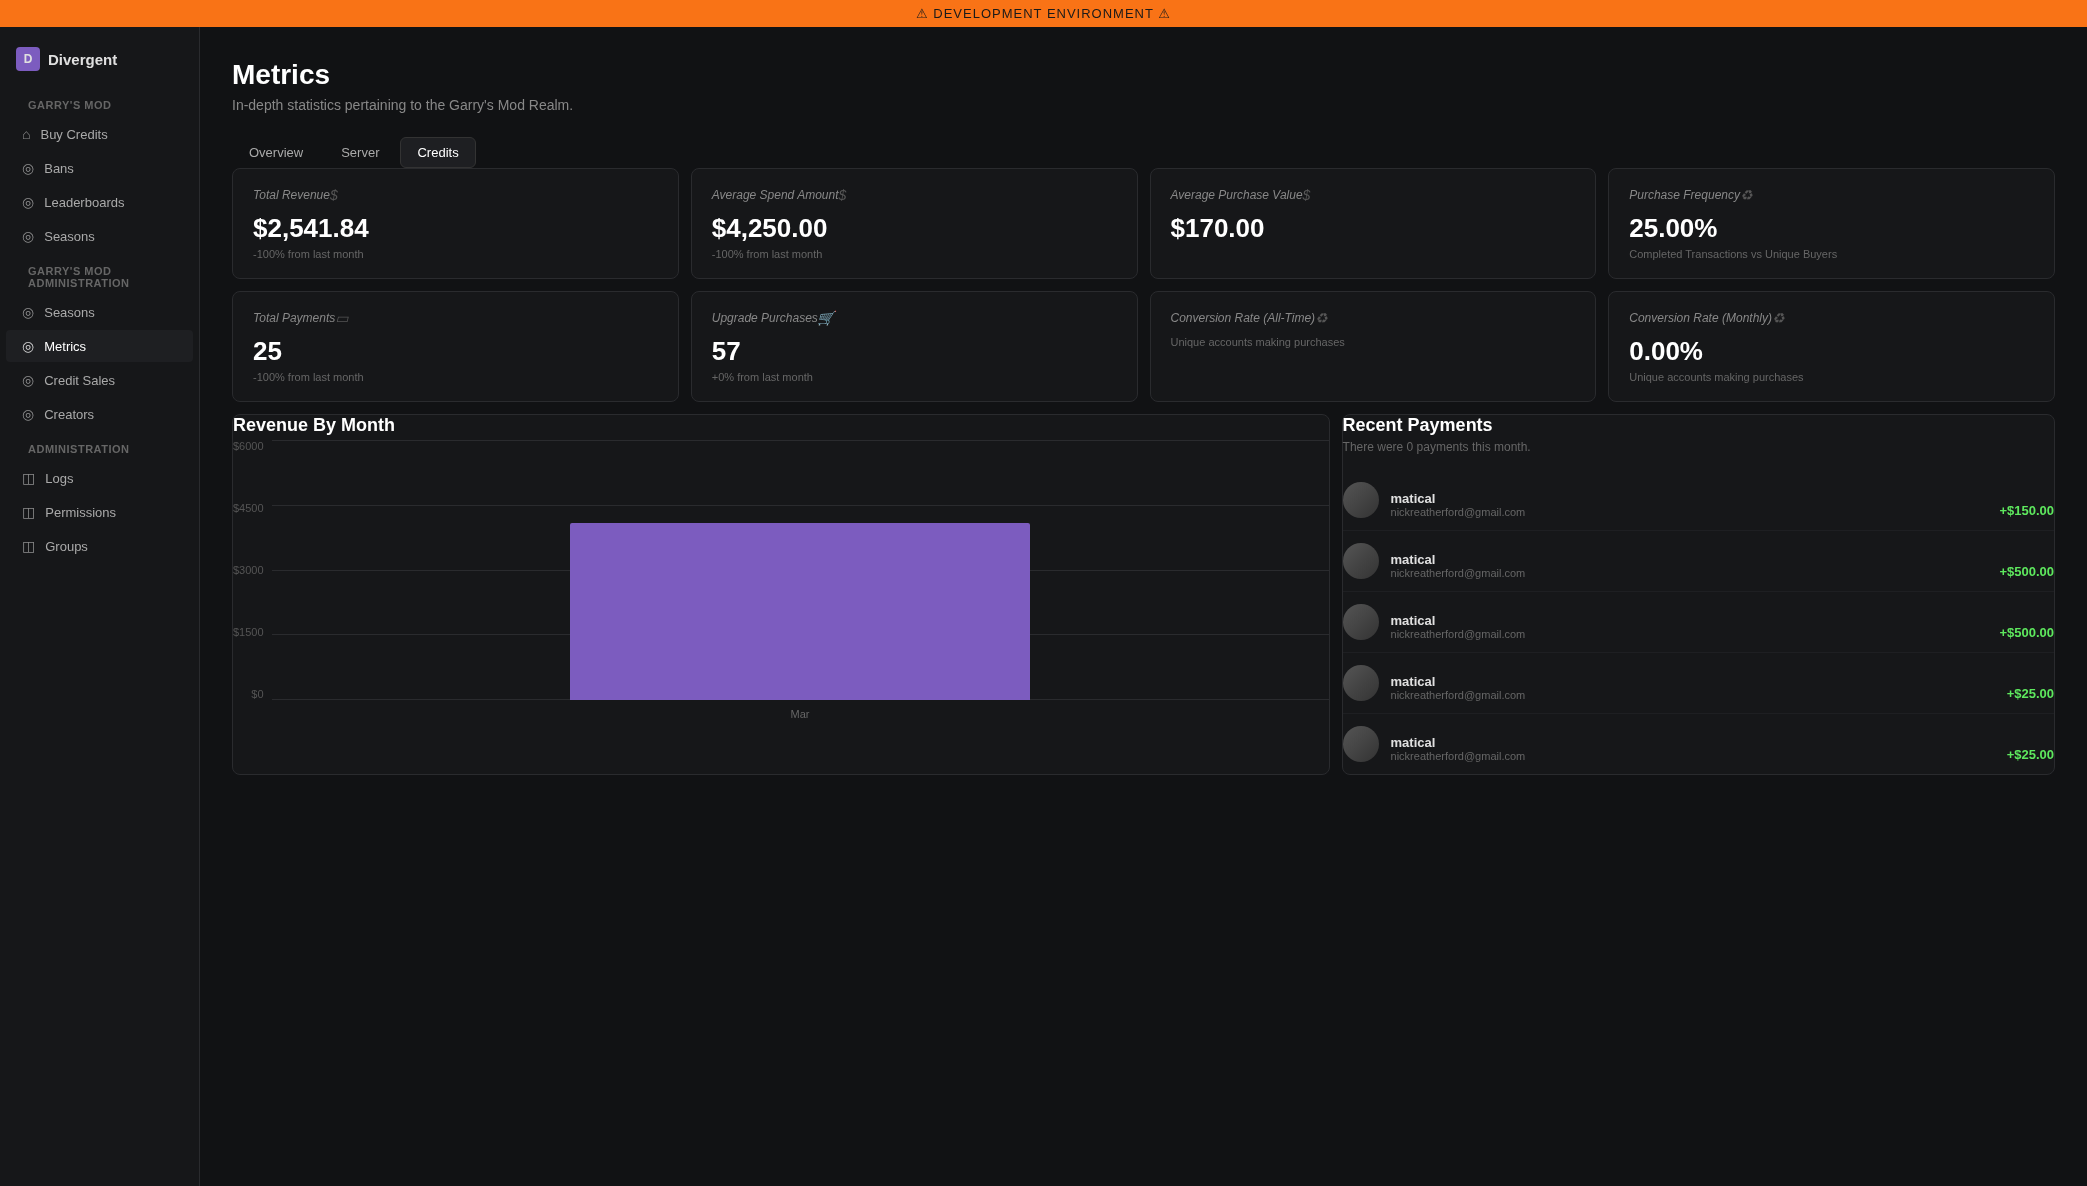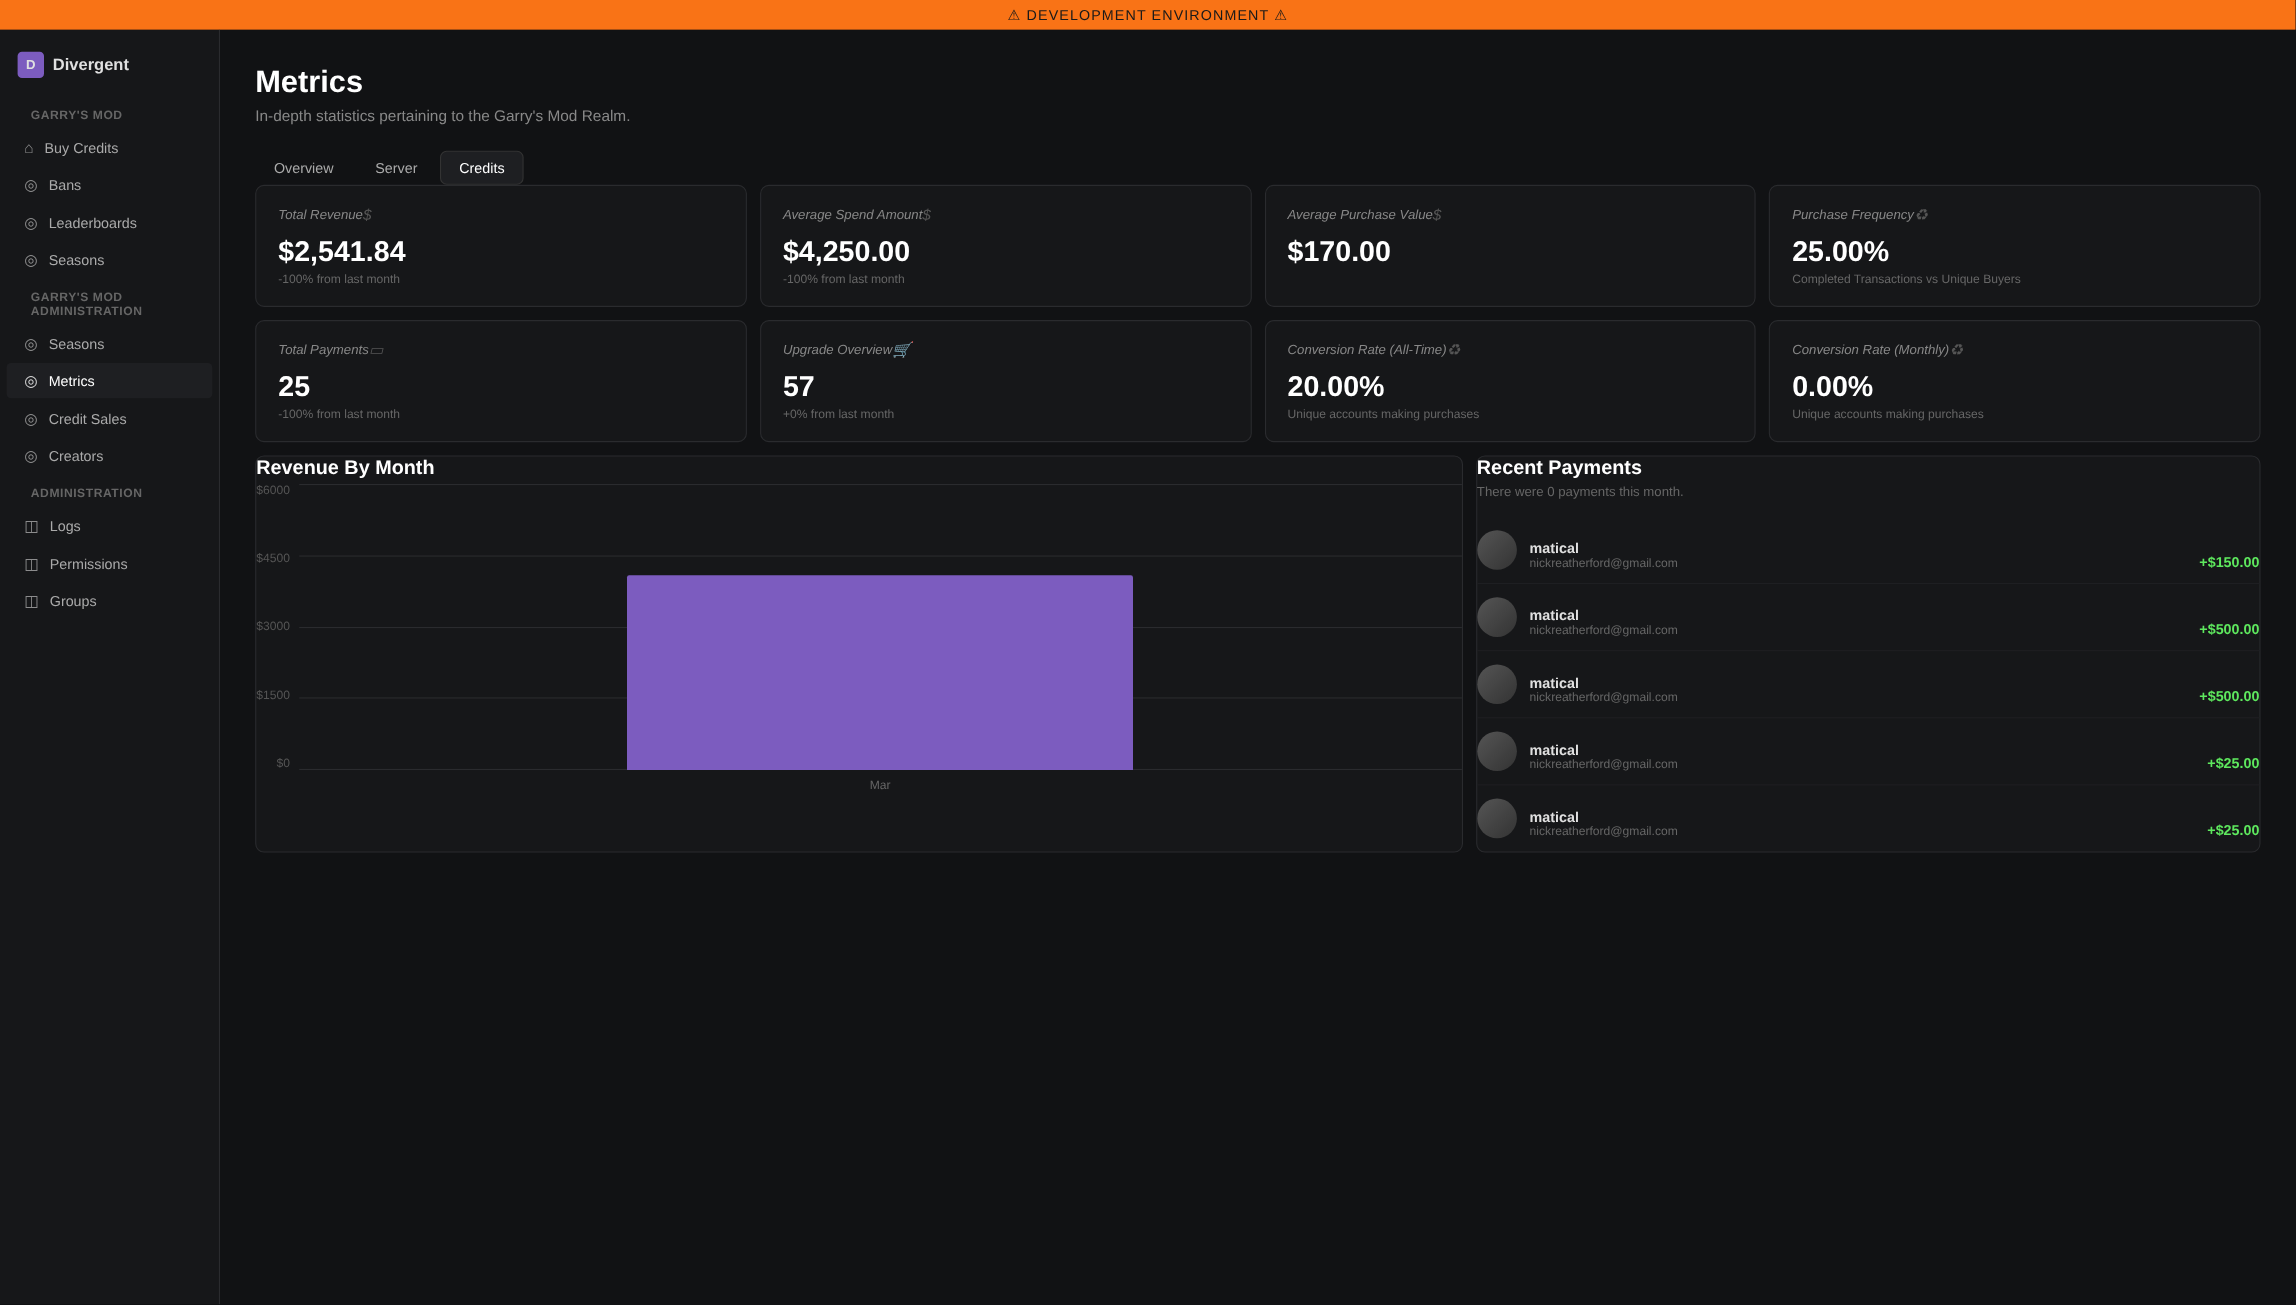--- a/index.html
+++ b/index.html
@@ -478,32 +478,31 @@
         <div class="stat-card">
           <div class="stat-header">
             <span class="stat-label">Total Payments</span>
             <span class="stat-icon">▭</span>
           </div>
           <div class="stat-value">25</div>
           <div class="stat-change">-100% from last month</div>
         </div>
         <div class="stat-card">
           <div class="stat-header">
-            <span class="stat-label">Upgrade Overview</span>
+            <span class="stat-label">Upgrade Purchases</span>
             <span class="stat-icon">🛒</span>
           </div>
           <div class="stat-value">57</div>
           <div class="stat-change">+0% from last month</div>
         </div>
         <div class="stat-card">
           <div class="stat-header">
             <span class="stat-label">Conversion Rate (All-Time)</span>
             <span class="stat-icon">♻</span>
           </div>
-          <div class="stat-value">20.00%</div>
           <div class="stat-note">Unique accounts making purchases</div>
         </div>
         <div class="stat-card">
           <div class="stat-header">
             <span class="stat-label">Conversion Rate (Monthly)</span>
             <span class="stat-icon">♻</span>
           </div>
           <div class="stat-value">0.00%</div>
           <div class="stat-note">Unique accounts making purchases</div>
         </div>

